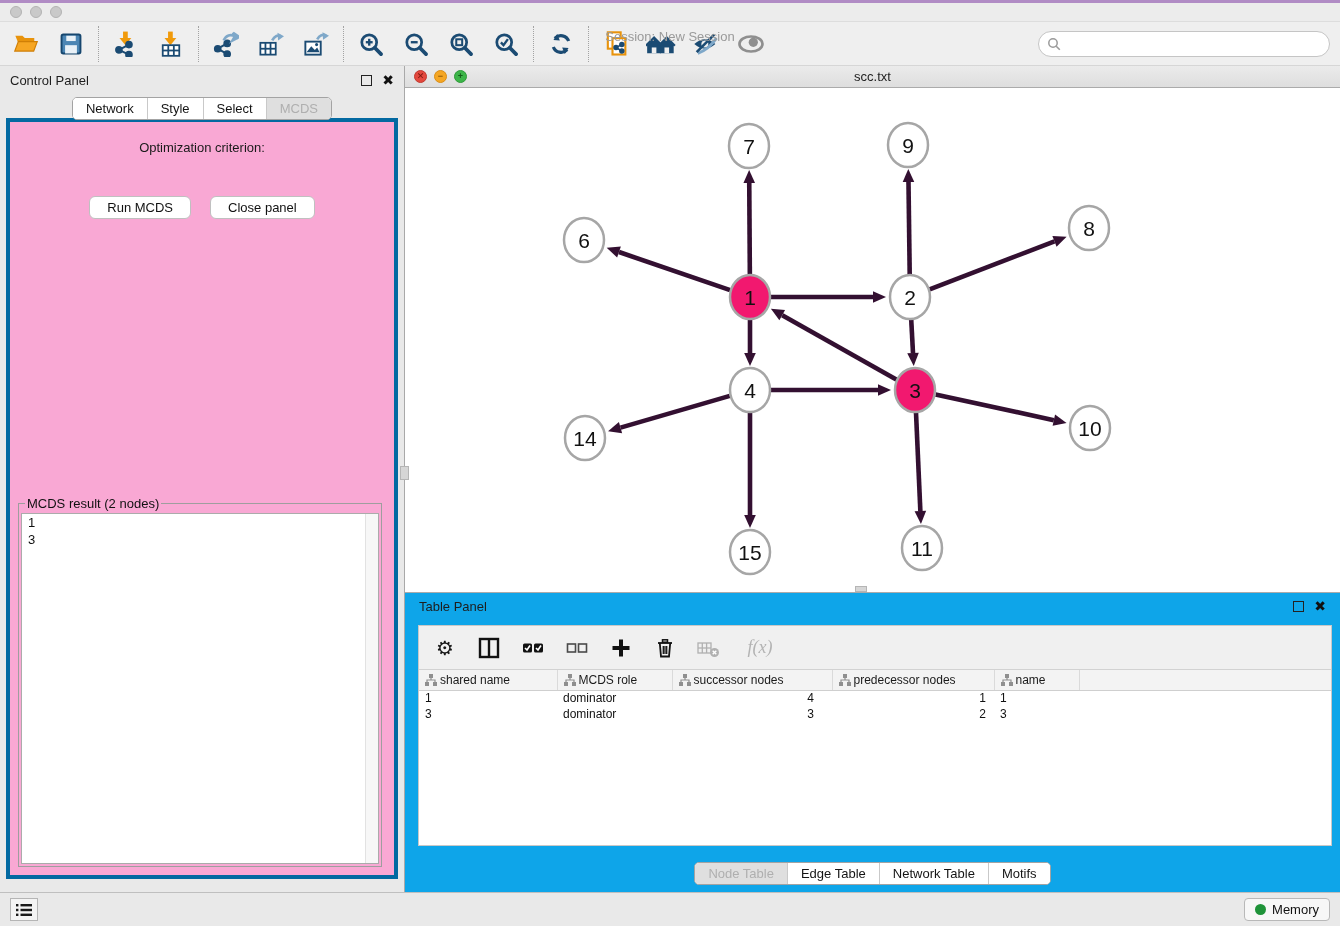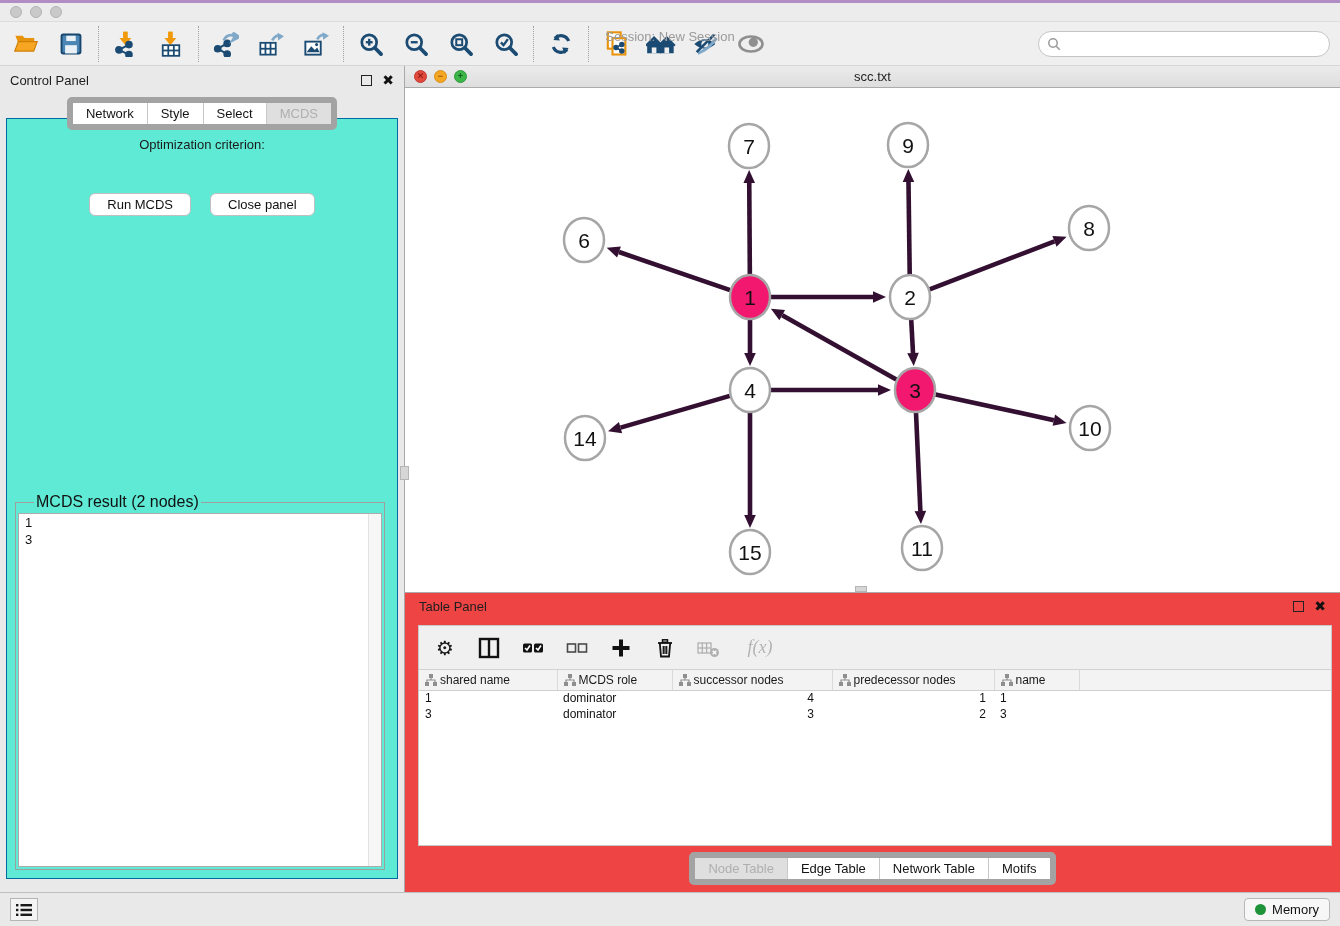--- a/index.html
+++ b/index.html
@@ -26,57 +26,57 @@
   .control-panel { width:405px; background:#E9E9E9; border-right:1px solid #A9A9A9; position:relative; }
   .right-area { width:935px; position:relative; }
 
   
   .cp-header { height:28px; display:flex; align-items:center; padding:0 10px; }
   .panel-title { font-size:13px; color:#1E1E1E; }
   .panel-icons { margin-left:auto; display:flex; align-items:center; gap:10px; }
   .float-box { width:11px; height:11px; border:1.5px solid #222; background:transparent; }
   .close-x { font-size:14px; font-weight:bold; color:#111; line-height:11px; }
 
-  .seg { display:inline-flex; border:6px solid #a3a3a3; border-radius:5px; overflow:hidden; background:#fff; }
+  .seg { display:inline-flex; border:1px solid #a3a3a3; border-radius:5px; overflow:hidden; background:#fff; }
   .seg .tab { padding:3px 13px; font-size:13px; color:#141414; background:#fff; border-left:1px solid #C9C9C9; white-space:nowrap; }
   .seg .tab:first-child { border-left:none; }
   .seg .tab.active { background:#DFDFDF; color:#AFAFAF; }
   .cp-tabs { position:absolute; top:31px; left:0; right:0; display:flex; justify-content:center; z-index:2; }
 
-  .cp-box { position:absolute; top:52px; left:6px; right:6px; bottom:13px; border:1px solid #0369a1; background:#5eead4; }
+  .cp-box { position:absolute; top:52px; left:6px; right:6px; bottom:13px; border:4px solid #0369a1; background:#f9a8d4; }
   .opt-label { position:absolute; top:18px; left:0; right:0; text-align:center; font-size:13px; color:#1A1A1A; }
   .opt-select { position:absolute; top:42px; left:39px; width:312px; height:24px; background:#fff; border:1px solid #BDBDBD; border-radius:6px; display:flex; align-items:center; padding-left:10px; font-size:13px; color:#111; }
   .chevrons { margin-left:auto; margin-right:7px; display:flex; flex-direction:column; gap:2px; align-items:center; }
   .chev-up { width:0; height:0; border-left:4px solid transparent; border-right:4px solid transparent; border-bottom:5px solid #4A4A4A; }
   .chev-dn { width:0; height:0; border-left:4px solid transparent; border-right:4px solid transparent; border-top:5px solid #4A4A4A; }
   .cp-buttons { position:absolute; top:74px; left:0; right:0; display:flex; justify-content:center; gap:19px; }
   .btn { background:#fff; border:1px solid #C0C0C0; border-radius:6px; font-size:13px; color:#111; padding:3px 17px; font-family:inherit; }
 
   .result-fieldset { position:absolute; left:8px; right:12px; top:374px; bottom:8px; border:1px solid #9E9E9E; padding:2px; }
-  .result-fieldset legend { font-size:16px; color:#111; margin-left:16px; padding:0 2px; }
+  .result-fieldset legend { font-size:13px; color:#111; margin-left:4px; padding:0 2px; }
   .result-list { position:relative; width:100%; height:100%; background:#fff; border:1px solid #ABABAB; overflow:hidden; }
   .result-line { font-size:13px; color:#111; padding-left:6px; line-height:17px; }
   .result-scroll { position:absolute; top:0; right:0; bottom:0; width:13px; background:#F7F7F7; border-left:1px solid #E2E2E2; }
 
   
   .net-frame { position:absolute; top:0; left:0; right:0; height:526px; background:#fff; }
   .net-titlebar { height:22px; background:linear-gradient(#EBEBEB,#DEDEDE); border-bottom:1px solid #ABABAB; position:relative; display:flex; align-items:center; }
   .lights { display:flex; gap:7px; margin-left:9px; z-index:2; }
   .light { width:13px; height:13px; border-radius:50%; display:flex; align-items:center; justify-content:center; font-size:9px; font-weight:bold; line-height:1; }
   .light.red { background:#E3483D; border:1px solid #C03A30; color:#7E1710; }
   .light.yellow { background:#F5A623; border:1px solid #D98E16; color:#8F5A07; }
   .light.green { background:#3DB549; border:1px solid #2E9A39; color:#145E1B; }
   .net-title { position:absolute; left:0; right:0; text-align:center; font-size:13px; color:#222; }
   .net-canvas { position:relative; width:100%; height:503px; background:#fff; }
 
   .splitter-v { position:absolute; left:-5px; top:400px; width:9px; height:14px; background:#D6D6D6; border:1px solid #B5B5B5; z-index:5; }
   .splitter-h { position:absolute; left:450px; top:520px; width:12px; height:6px; background:#D6D6D6; border:1px solid #B5B5B5; z-index:5; }
 
   
-  .table-panel { position:absolute; top:526px; left:0; right:0; bottom:0; background:#ef4444; border-top:1px solid #ABABAB; }
+  .table-panel { position:absolute; top:526px; left:0; right:0; bottom:0; background:#0ea5e9; border-top:1px solid #ABABAB; }
   .tp-header { height:26px; display:flex; align-items:center; padding:0 14px 0 14px; }
   .tp-container { position:absolute; top:32px; left:13px; right:8px; height:221px; background:#fff; border:1px solid #C8C8C8; }
   .tp-toolbar { height:44px; background:#F0F0F0; border-bottom:1px solid #D2D2D2; display:flex; align-items:center; gap:20px; padding-left:14px; }
   .tp-tool { display:flex; align-items:center; justify-content:center; width:24px; height:24px; }
   .gear-glyph { font-size:20px; color:#161616; line-height:1; font-family:"DejaVu Sans",sans-serif; }
   .fx-glyph { font-family:"Liberation Serif","DejaVu Serif",serif; font-style:italic; font-size:18px; color:#B3B3B3; }
 
   table.node-table { border-collapse:collapse; width:100%; table-layout:fixed; }
   .node-table th { height:20px; background:#F3F3F3; border-right:1px solid #DADADA; border-bottom:1px solid #CFCFCF; font-weight:normal; font-size:12px; color:#1A1A1A; text-align:left; padding-left:6px; }
   .node-table th .th-inner { display:flex; align-items:center; gap:3px; }

